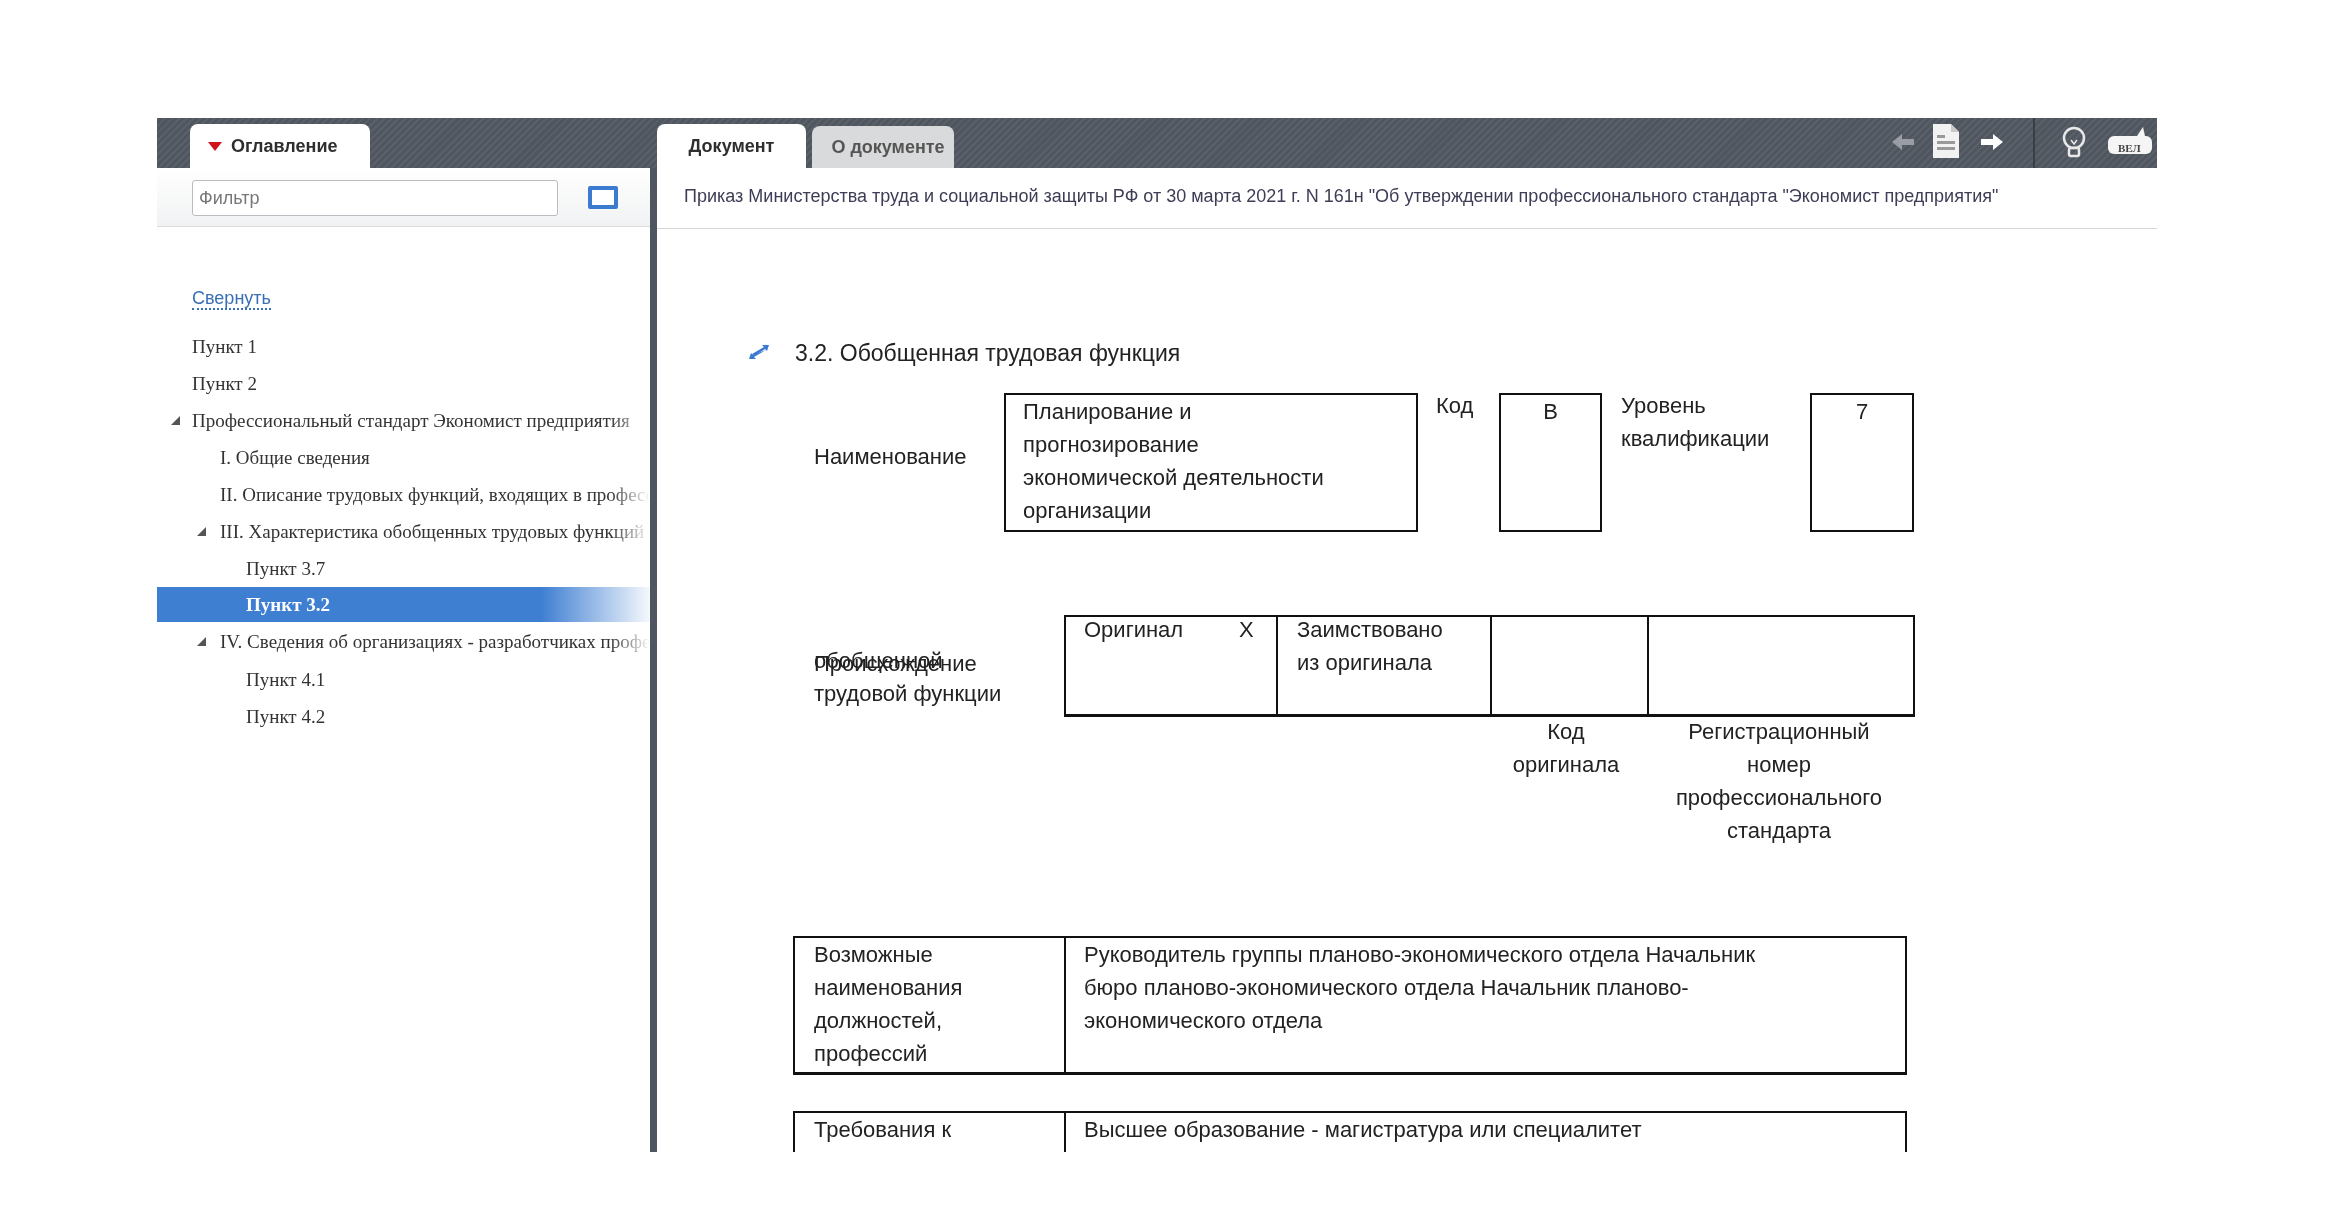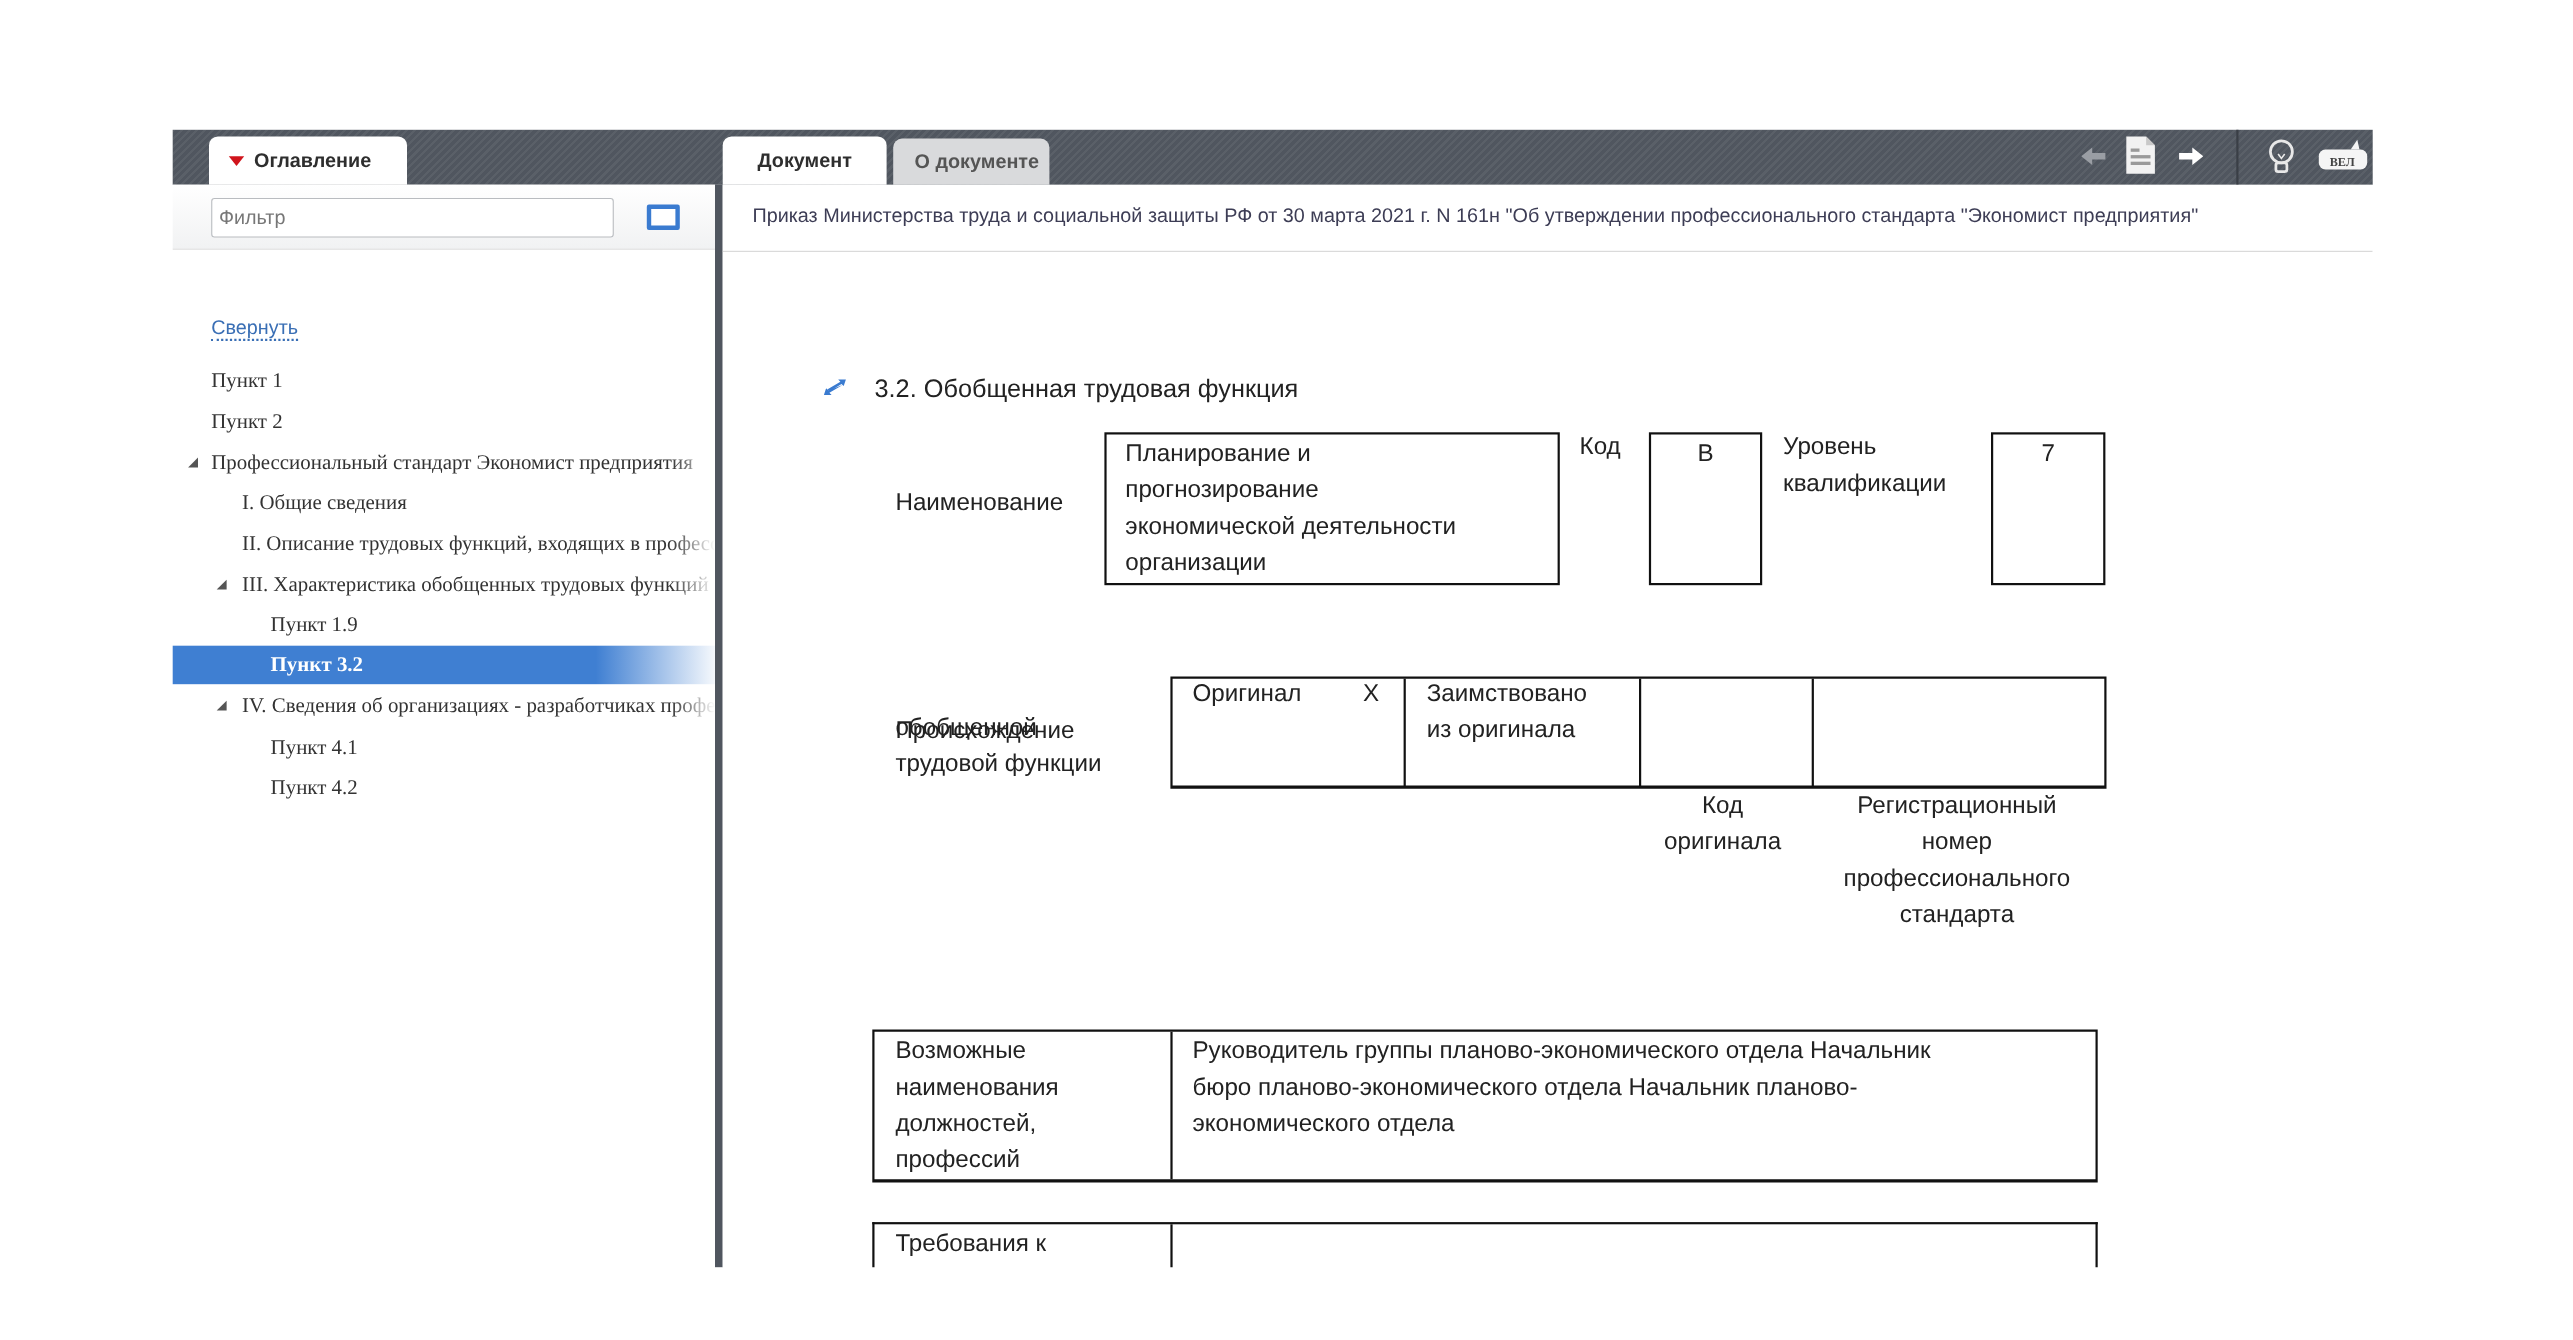--- a/index.html
+++ b/index.html
@@ -122,21 +122,21 @@
       <div class="tree-item" style="top:153px;">
         <span class="lbl" style="left:63px;">II. Описание трудовых функций, входящих в профессиональный стандарт</span>
         <span class="fade"></span>
       </div>
       <div class="tree-item" style="top:190px;">
         <span class="exp" style="left:40px; top:13px;"></span>
         <span class="lbl" style="left:63px;">III. Характеристика обобщенных трудовых функций</span>
         <span class="fade"></span>
       </div>
       <div class="tree-item" style="top:227px;">
-        <span class="lbl" style="left:89px;">Пункт 1.9</span>
+        <span class="lbl" style="left:89px;">Пункт 3.7</span>
       </div>
       <div class="tree-item selected" style="top:263px;">
         <span class="lbl" style="left:89px;">Пункт 3.2</span>
       </div>
       <div class="tree-item" style="top:300px;">
         <span class="exp" style="left:40px; top:13px;"></span>
         <span class="lbl" style="left:63px;">IV. Сведения об организациях - разработчиках профессионального стандарта</span>
         <span class="fade"></span>
       </div>
       <div class="tree-item" style="top:338px;">
@@ -206,16 +206,17 @@
         <div class="txt" style="left:289px; top:0;">Руководитель группы планово-экономического отдела Начальник</div>
         <div class="txt" style="left:289px; top:33px;">бюро планово-экономического отдела Начальник планово-</div>
         <div class="txt" style="left:289px; top:66px;">экономического отдела</div>
       </div>
 
       <div class="box" style="left:136px; top:882px; width:1114px; height:120px; border-bottom:none;">
         <div class="txt" style="left:19px; top:0;">Требования к</div>
         <div class="txt" style="left:19px; top:33px;">образованию и</div>
 
         <div class="vline" style="left:269px; top:0; height:120px;"></div>
+        <div class="txt" style="left:289px; top:0;">Высшее образование - магистратура или специалитет</div>
       </div>
     </div>
   </div>
 </div>
 
 </body></html>

